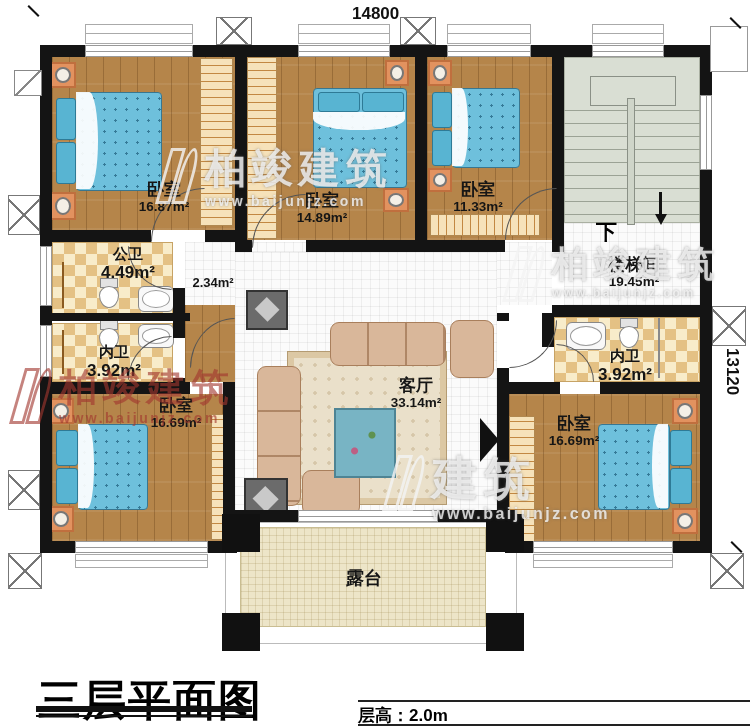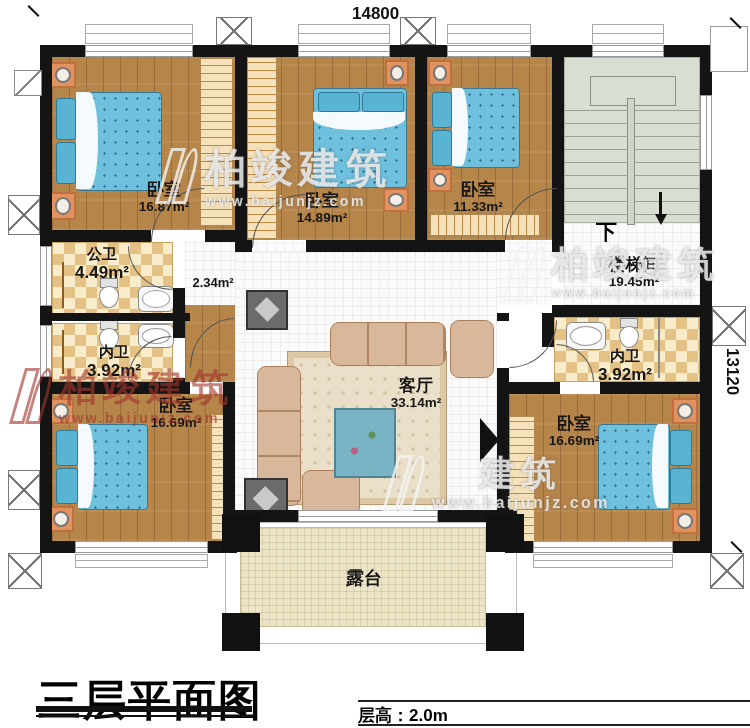--- a/index.html
+++ b/index.html
@@ -54,21 +54,21 @@
   .rname{display:block;font-size:17px;}
   .rarea{display:block;font-size:13.5px;}
   .rlabel.sm .rname{font-size:15px;}
   .rlabel.sm .rarea{font-size:17px;}
   .dim{position:absolute;font-weight:bold;font-size:17px;color:#111;}
   .tick{position:absolute;width:15px;height:2px;background:#111;transform:rotate(45deg);}
   .wm{position:absolute;display:flex;gap:9px;align-items:flex-start;pointer-events:none;}
   .wm-gray{color:rgba(243,243,243,.82);text-shadow:0 0 3px rgba(95,95,95,.55);}
   .wm-red{color:rgba(162,55,47,.62);text-shadow:none;}
   .wm-brand{font-size:41px;font-weight:bold;letter-spacing:6px;line-height:1;}
-  .wm-brand.big{font-size:35px;text-align:center;}
+  .wm-brand.big{font-size:46px;}
   .wm-url{font-size:14px;font-weight:bold;letter-spacing:2.5px;margin-top:4px;}
   .wm-logo{position:relative;width:38px;height:56px;flex:0 0 auto;}
   .wm-logo::before,.wm-logo::after{content:'';position:absolute;top:0;bottom:0;width:9px;border:3px solid currentColor;transform:skewX(-16deg);}
   .wm-logo::before{left:5px;}
   .wm-logo::after{left:21px;border-radius:60% 60% 0 0;}
   .hline{position:absolute;background:#111;}
   .thinline{position:absolute;background:#222;}
   .titlebig{position:absolute;font-size:43px;font-weight:bold;letter-spacing:2px;color:#000;}
   .titlescale{position:absolute;font-size:35px;color:#000;}
   .titleinfo{position:absolute;font-size:17px;font-weight:bold;color:#000;}
@@ -242,21 +242,21 @@
     <span class="rarea">14.89m²</span>
   </div>
   <div class="rlabel" style="left:478px;top:197px">
     <span class="rname">卧室</span>
     <span class="rarea">11.33m²</span>
   </div>
   <div class="rlabel" style="left:634px;top:272px">
     <span class="rname">楼梯间</span>
     <span class="rarea">19.45m²</span>
   </div>
-  <div class="rlabel sm" style="left:102px;top:264px">
+  <div class="rlabel sm" style="left:128px;top:264px">
     <span class="rname">公卫</span>
     <span class="rarea">4.49m²</span>
   </div>
   <div class="rlabel sm" style="left:114px;top:362px">
     <span class="rname">内卫</span>
     <span class="rarea">3.92m²</span>
   </div>
   <div class="rlabel sm" style="left:213px;top:283px">
     <span class="rarea" style="font-size:13px">2.34m²</span>
   </div>

